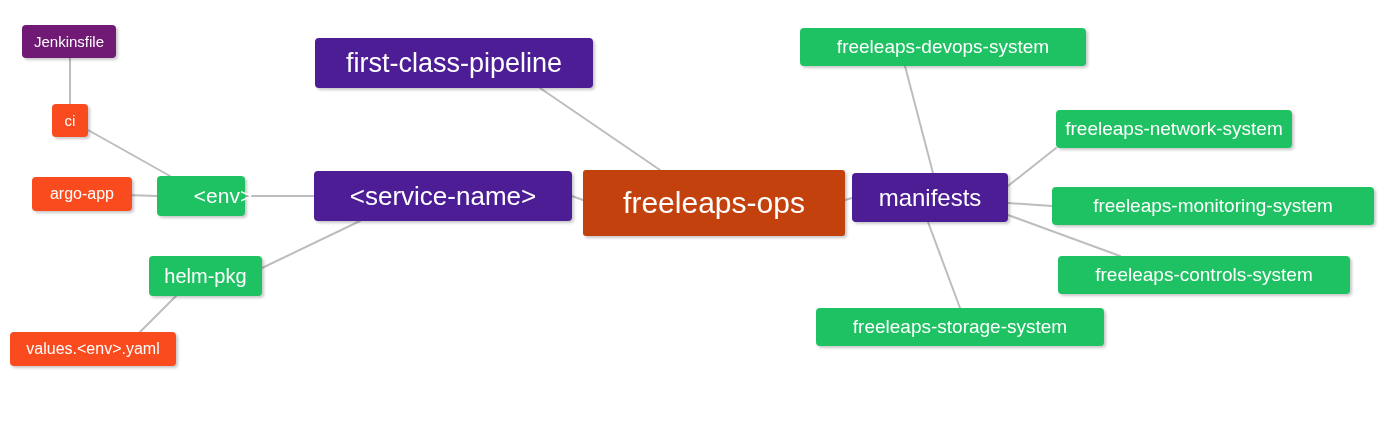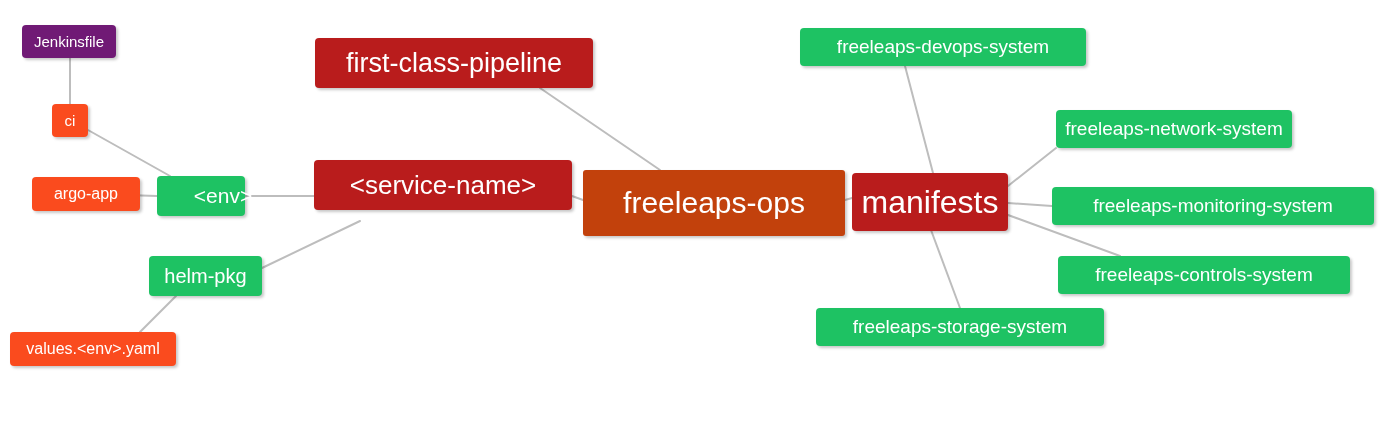--- a/index.html
+++ b/index.html
@@ -34,21 +34,21 @@
     white-space: nowrap;
     border-radius: 4px;
     box-shadow: 2px 2px 3px rgba(0,0,0,0.22);
     letter-spacing: 0px;
     z-index: 2;
   }
   .node.root {
     background: #c2410c;
     border-radius: 3px;
   }
-  .node.blue   { background: #b91c1c; }
+  .node.blue   { background: #4c1d95; }
   .node.green  { background: #1ec263; }
   .node.red    { background: #fa4b1e; }
   .node.orange { background: #701a75; }
 </style>
 </head>
 <body>
 
 <div id="canvas">
   <svg id="edge-layer" viewBox="0 0 1390 421" width="1390" height="421">
       <line x1="70" y1="58" x2="70" y2="104" stroke="#bdbdbd" stroke-width="2" stroke-linecap="round"></line>
@@ -62,27 +62,27 @@
       <line x1="845" y1="200" x2="852" y2="198" stroke="#bdbdbd" stroke-width="2" stroke-linecap="round"></line>
       <line x1="933" y1="173" x2="905" y2="66" stroke="#bdbdbd" stroke-width="2" stroke-linecap="round"></line>
       <line x1="1008" y1="186" x2="1056" y2="148" stroke="#bdbdbd" stroke-width="2" stroke-linecap="round"></line>
       <line x1="1008" y1="203" x2="1052" y2="206" stroke="#bdbdbd" stroke-width="2" stroke-linecap="round"></line>
       <line x1="1008" y1="215" x2="1120" y2="256" stroke="#bdbdbd" stroke-width="2" stroke-linecap="round"></line>
       <line x1="928" y1="222" x2="960" y2="308" stroke="#bdbdbd" stroke-width="2" stroke-linecap="round"></line>
     </svg>
   <div id="node-layer">
       <div class="node orange" style="left: 22px; top: 25px; width: 94px; height: 33px; font-size: 15px;">Jenkinsfile</div>
       <div class="node red" style="left: 52px; top: 104px; width: 36px; height: 33px; font-size: 15px;">ci</div>
-      <div class="node red" style="left: 32px; top: 177px; width: 108px; height: 34px; font-size: 16px; text-align: center;">argo-app</div>
+      <div class="node red" style="left: 32px; top: 177px; width: 100px; height: 34px; font-size: 16px; text-align: center;">argo-app</div>
       <div class="node green" style="left: 157px; top: 176px; width: 88px; height: 40px; font-size: 21px; padding-left: 44px;">&lt;env&gt;</div>
       <div class="node green" style="left: 149px; top: 256px; width: 113px; height: 40px; font-size: 20px;">helm-pkg</div>
       <div class="node red" style="left: 10px; top: 332px; width: 166px; height: 34px; font-size: 16px;">values.&lt;env&gt;.yaml</div>
       <div class="node blue" style="left: 315px; top: 38px; width: 278px; height: 50px; font-size: 27px;">first-class-pipeline</div>
-      <div class="node blue" style="left: 314px; top: 160px; width: 258px; height: 50px; font-size: 26px;">&lt;service-name&gt;</div>
+      <div class="node blue" style="left: 314px; top: 171px; width: 258px; height: 50px; font-size: 26px;">&lt;service-name&gt;</div>
       <div class="node root" style="left: 583px; top: 170px; width: 262px; height: 66px; font-size: 30px;">freeleaps-ops</div>
-      <div class="node blue" style="left: 852px; top: 173px; width: 156px; height: 58px; font-size: 32px;">manifests</div>
+      <div class="node blue" style="left: 852px; top: 173px; width: 156px; height: 49px; font-size: 24px;">manifests</div>
       <div class="node green" style="left: 800px; top: 28px; width: 286px; height: 38px; font-size: 19px;">freeleaps-devops-system</div>
       <div class="node green" style="left: 1056px; top: 110px; width: 236px; height: 38px; font-size: 19px;">freeleaps-network-system</div>
       <div class="node green" style="left: 1052px; top: 187px; width: 322px; height: 38px; font-size: 19px;">freeleaps-monitoring-system</div>
       <div class="node green" style="left: 1058px; top: 256px; width: 292px; height: 38px; font-size: 19px;">freeleaps-controls-system</div>
       <div class="node green" style="left: 816px; top: 308px; width: 288px; height: 38px; font-size: 19px;">freeleaps-storage-system</div>
     </div>
 </div>
 
 </body></html>

